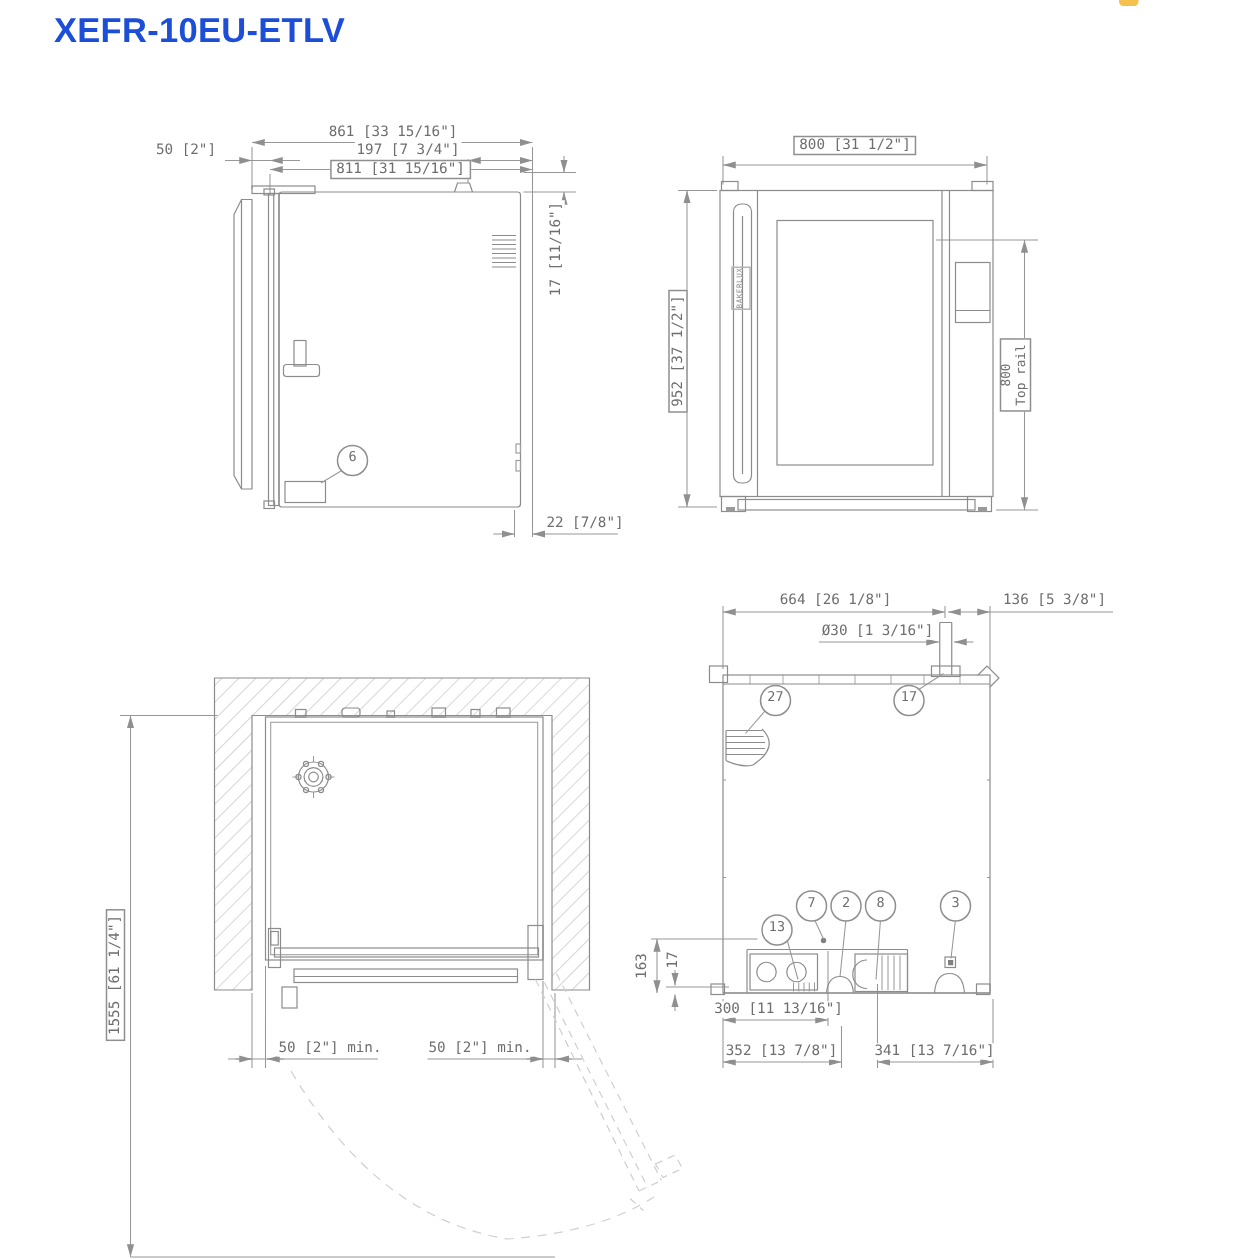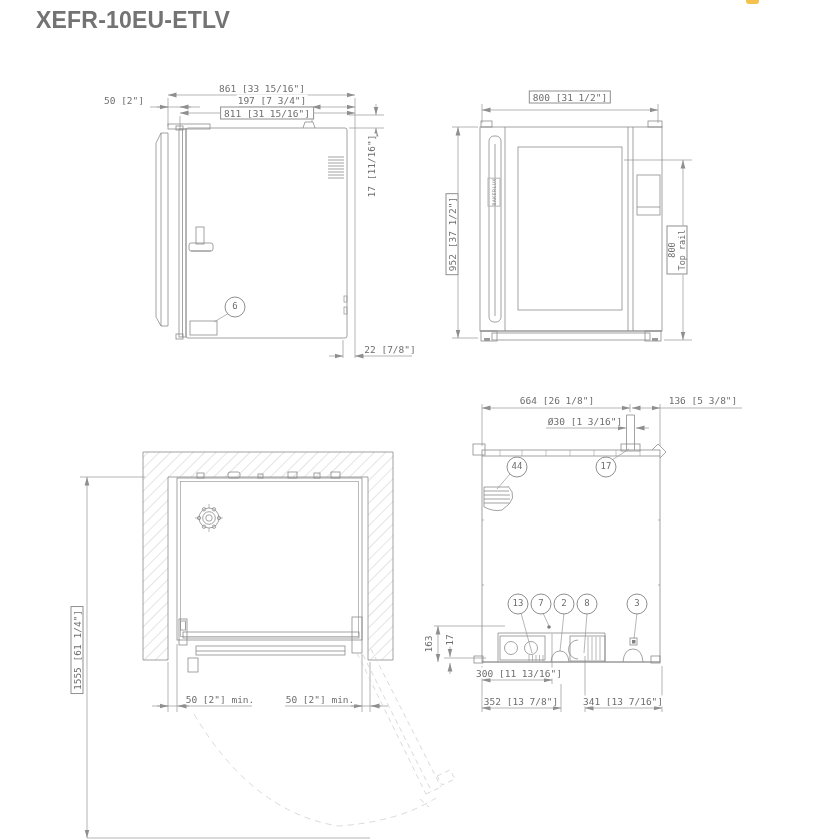--- a/index.html
+++ b/index.html
@@ -1,19 +1,19 @@
 <!DOCTYPE html>
 <html><head>
 <meta charset="utf-8">
 <style>
   html,body{margin:0;padding:0;background:#ffffff;}
   .canvas{position:relative;width:824px;height:839px;background:#fff;overflow:hidden;
           font-family:"DejaVu Sans Mono",monospace;}
   .title{position:absolute;left:36px;top:7px;font-family:"Liberation Sans",sans-serif;
-         font-weight:bold;font-size:23px;color:#737373;letter-spacing:.2px;}
+         font-weight:bold;font-size:23px;color:#1d4ed8;letter-spacing:.2px;}
   svg.draw{position:absolute;left:0;top:0;}
   .lbl{position:absolute;font-size:9.5px;color:#6e6e6e;white-space:nowrap;line-height:11px;
        background:#fff;padding:0 1px;transform:translate(-50%,-50%);}
   .lbl.rot{transform:translate(-50%,-50%) rotate(-90deg);}
   .lbl.boxed{border:1px solid #8f8f8f;padding:0 3px;}
   .lbl.nobg{background:transparent;}
   .lbl.brand{font-size:5px;color:#8a8a8a;letter-spacing:.4px;padding:0;border:.5px solid #b5b5b5;}
   .callout{position:absolute;width:19px;height:19px;border:1px solid #8f8f8f;border-radius:50%;
            background:#fff;color:#6e6e6e;font-size:9px;line-height:17px;text-align:center;
            transform:translate(-50%,-50%);}
@@ -261,23 +261,23 @@
   </div>
   <div class="lbl rot nobg brand" style="left:494px;top:192px">BAKERLUX</div>
 
   <div class="lbl boxed rot" style="left:77px;top:650px">1555 [61 1/4"]</div>
   <div class="lbl" style="left:220px;top:699px">50 [2"] min.</div>
   <div class="lbl" style="left:320px;top:699px">50 [2"] min.</div>
 
   <div class="lbl" style="left:557px;top:400px">664 [26 1/8"]</div>
   <div class="lbl" style="left:703px;top:400px">136 [5 3/8"]</div>
   <div class="lbl" style="left:585px;top:421px">Ø30 [1 3/16"]</div>
-  <div class="callout" style="left:517px;top:467px">44</div>
+  <div class="callout" style="left:517px;top:467px">27</div>
   <div class="callout" style="left:606px;top:467px">17</div>
-  <div class="callout" style="left:518px;top:604px">13</div>
+  <div class="callout" style="left:518px;top:620px">13</div>
   <div class="callout" style="left:541px;top:604px">7</div>
   <div class="callout" style="left:564px;top:604px">2</div>
   <div class="callout" style="left:587px;top:604px">8</div>
   <div class="callout" style="left:637px;top:604px">3</div>
   <div class="lbl rot" style="left:428px;top:644px">163</div>
   <div class="lbl rot" style="left:449px;top:640px">17</div>
   <div class="lbl" style="left:519px;top:673px">300 [11 13/16"]</div>
   <div class="lbl" style="left:521px;top:701px">352 [13 7/8"]</div>
   <div class="lbl" style="left:623px;top:701px">341 [13 7/16"]</div>
 

